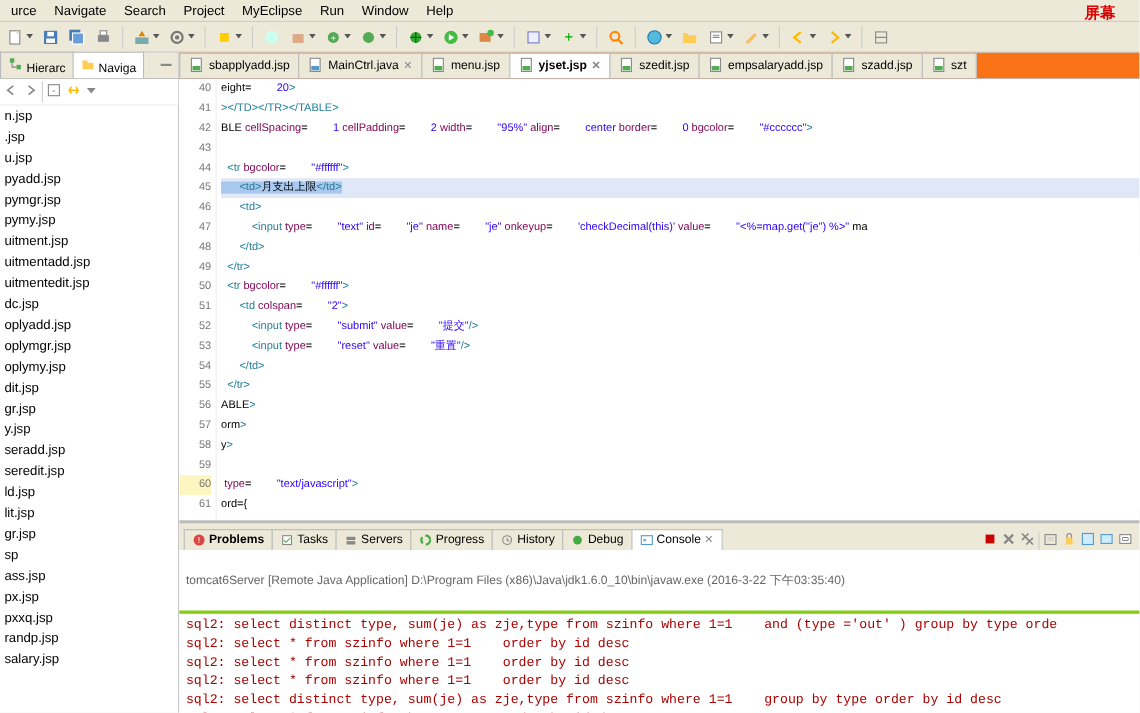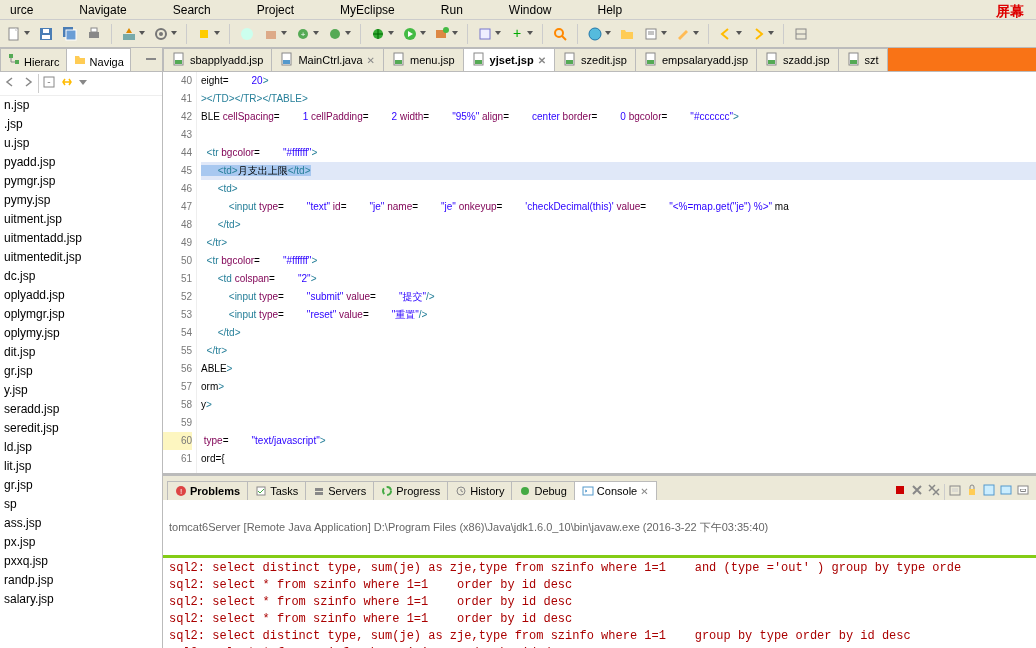--- a/index.html
+++ b/index.html
@@ -1,20 +1,20 @@
 <!DOCTYPE html>
 <html><head>
 <meta charset="utf-8">
 <style>
 * { margin: 0; padding: 0; box-sizing: border-box; font-family: "Segoe UI", Tahoma, sans-serif; }
 body { width: 1036px; height: 648px; overflow: hidden; background: #f0f0f0; font-size: 12px; color: #000; }
 
-.menubar { display: flex; background: #ece9d8; height: 20px; align-items: center; padding-left: 2px; border-bottom: 1px solid #ccc; gap: 30px; }
+.menubar { display: flex; background: #ece9d8; height: 20px; align-items: center; padding-left: 2px; border-bottom: 1px solid #ccc; }
 .menubar span { padding: 2px 8px; cursor: default; }
-.redlabel { position: absolute; right: 4px; top: 1px; color: #d00; font-size: 14px; font-weight: bold; }
+.redlabel { position: absolute; right: 14px; top: 1px; color: #d00; font-size: 14px; font-weight: bold; }
 
 .toolbar { display: flex; background: #ece9d8; height: 28px; align-items: center; padding: 2px 4px; border-bottom: 1px solid #bbb; gap: 4px; overflow: hidden; }
 .tb-icon { width: 16px; height: 16px; display: inline-block; }
 .tb-btn { display: inline-flex; align-items: center; padding: 2px; gap: 1px; }
 .tb-sep { width: 1px; height: 20px; background: #ccc; margin: 0 3px; }
 .tb-arrow { width: 6px; height: 6px; border-left: 3px solid transparent; border-right: 3px solid transparent; border-top: 4px solid #555; display: inline-block; margin-left: 1px; }
 
 .main { display: flex; height: 600px; }
 
 .sidebar { width: 163px; background: #fff; border-right: 1px solid #bbb; display: flex; flex-direction: column; }

